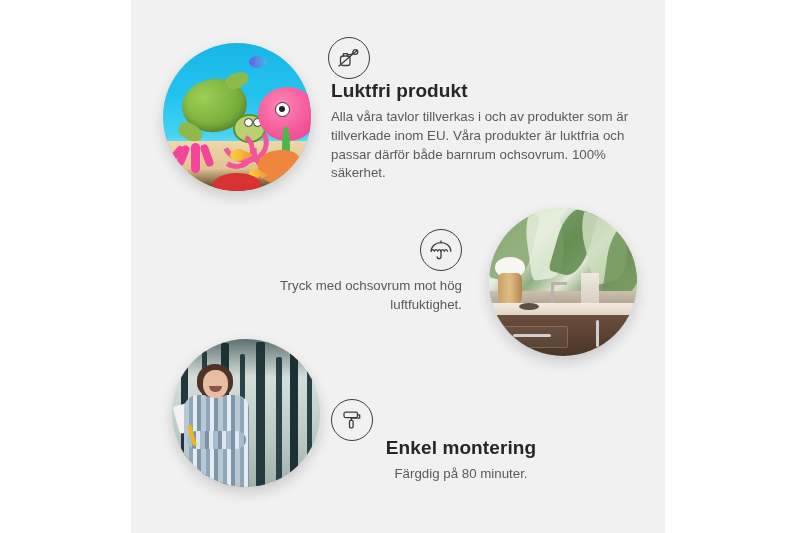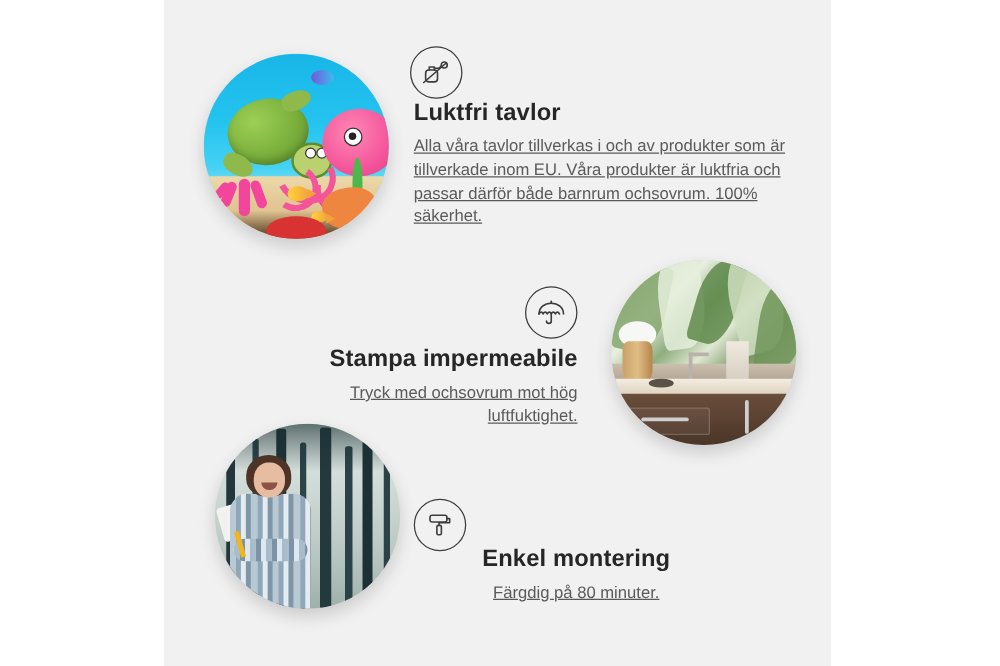--- a/index.html
+++ b/index.html
@@ -149,21 +149,21 @@
   }
   .icon-circle svg{display:block;}
 
   
   .feature-text{position:absolute;}
   .feature-title{
     font-size:19px;font-weight:700;color:#262626;letter-spacing:.1px;
     margin:0 0 6px 0;line-height:1.15;
   }
   .feature-desc{
-    font-size:13.3px;color:#5a5a5a;line-height:1.42;margin:0;text-decoration:underline;
+    font-size:13.3px;color:#5a5a5a;line-height:1.42;margin:0;
   }
 
   #text-1{left:331px;top:80px;width:300px;text-align:left;}
   #text-2{left:216px;top:277px;width:246px;text-align:right;}
   #text-3{left:331px;top:437px;width:260px;text-align:center;}
 
   #icon-1{left:328px;top:37px;}
   #icon-2{left:420px;top:229px;}
   #icon-3{left:331px;top:399px;}
 </style>
@@ -210,21 +210,21 @@
     <svg width="26" height="26" viewBox="0 0 26 26" fill="none" stroke="#3d3d3d" stroke-width="1.3" stroke-linecap="round" stroke-linejoin="round">
       <rect x="4.5" y="11" width="9.5" height="9.5" rx="2.6"></rect>
       <path d="M7.4 11V8.6h4.1V11"></path>
       <path d="M11.5 9.6h3.6l2-1.6"></path>
       <circle cx="19.4" cy="7" r="2.4"></circle>
       <path d="M3 21 21 5.4"></path>
     </svg>
   </div>
 
   <div class="feature-text" id="text-1">
-    <p class="feature-title">Luktfri tavlor</p>
+    <p class="feature-title">Luktfri produkt</p>
     <p class="feature-desc">Alla våra tavlor tillverkas i och av produkter som är tillverkade inom EU. Våra produkter är luktfria och passar därför både barnrum ochsovrum. 100% säkerhet.</p>
   </div>
 
   <div class="circle" id="circle-bath">
     <div class="art">
       <div class="bath-wall"></div>
       <div class="bath-leaf l1"></div>
       <div class="bath-leaf l2"></div>
       <div class="bath-leaf l3"></div>
       <div class="bath-leaf l4"></div>
@@ -246,21 +246,20 @@
   <div class="icon-circle" id="icon-2">
     <svg width="26" height="26" viewBox="0 0 26 26" fill="none" stroke="#3d3d3d" stroke-width="1.3" stroke-linecap="round" stroke-linejoin="round">
       <path d="M3.2 14.2c0-5.2 4.4-8.6 9.8-8.6s9.8 3.4 9.8 8.6"></path>
       <path d="M3.2 14.2c1.2-2 2.4-2 3.3 0 1-2 2.3-2 3.3 0 1-2 2.3-2 3.2 0 1-2 2.3-2 3.3 0 1-2 2.2-2 3.3 0"></path>
       <path d="M13 5.6V4"></path>
       <path d="M13 14.2v5.6a1.9 1.9 0 0 1-3.8 0"></path>
     </svg>
   </div>
 
   <div class="feature-text" id="text-2">
-    <p class="feature-title">Stampa impermeabile</p>
     <p class="feature-desc">Tryck med ochsovrum mot hög luftfuktighet.</p>
   </div>
 
   <div class="circle" id="circle-forest">
     <div class="art">
       <div class="for-sky"></div>
       <div class="for-tree t1"></div>
       <div class="for-tree t2"></div>
       <div class="for-tree t3"></div>
       <div class="for-tree t4"></div>

